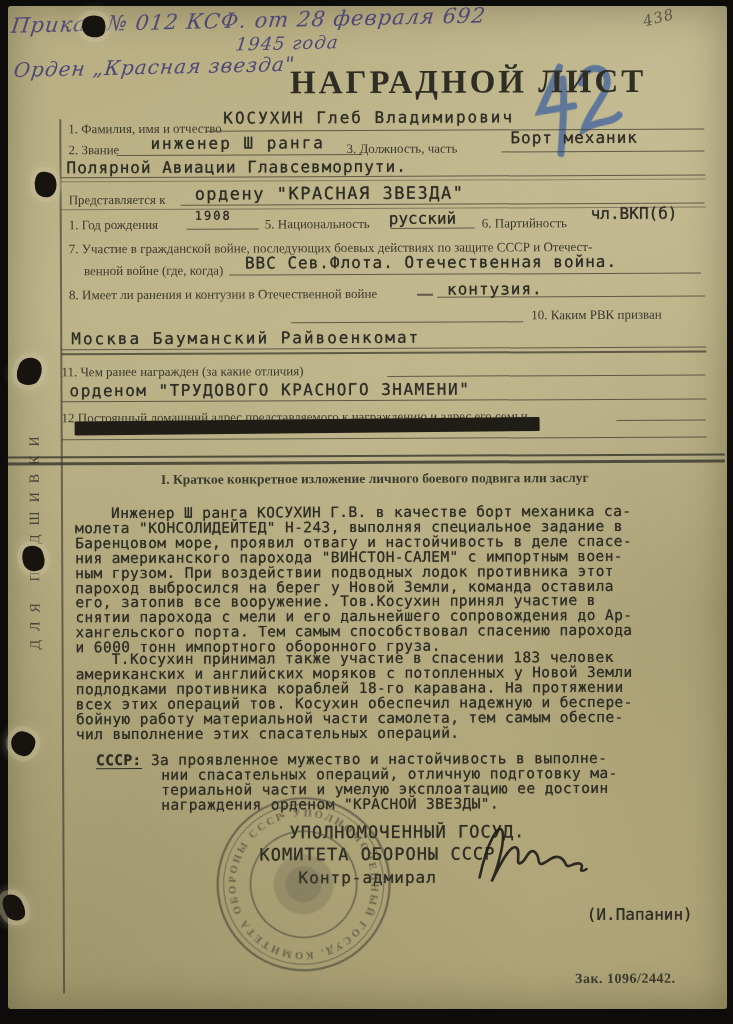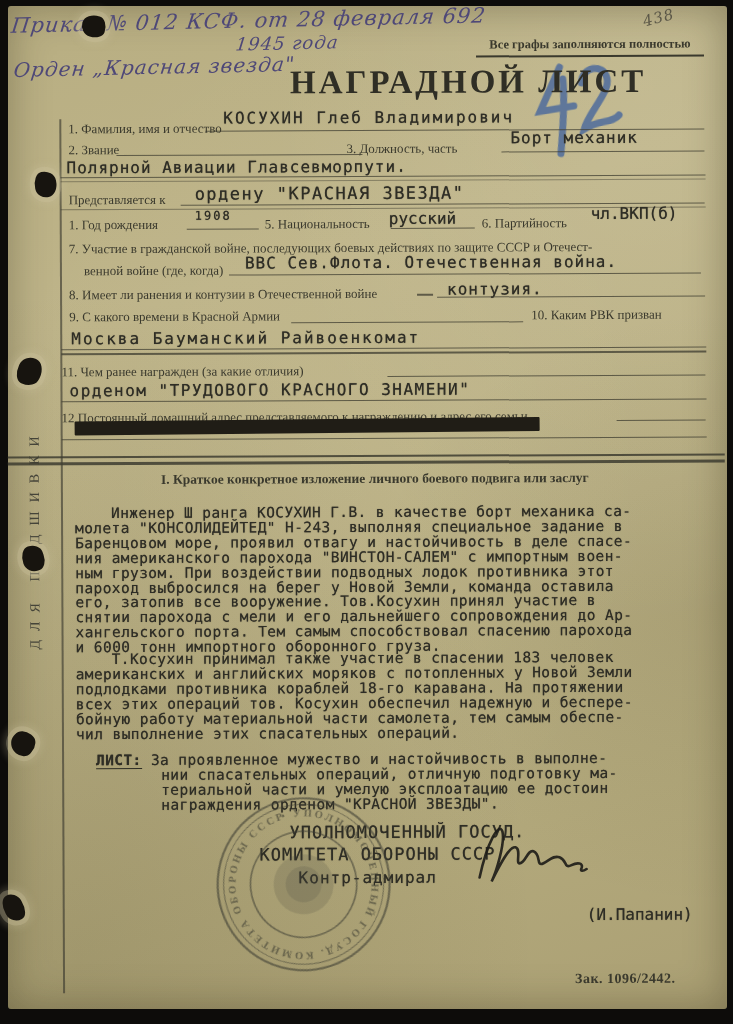--- a/index.html
+++ b/index.html
@@ -44,38 +44,38 @@
     <div class="hw" style="left:645px;top:10px;font-size:15px;color:rgba(70,68,58,.8);transform:rotate(-14deg);">438</div>
 
     <svg style="position:absolute;left:528px;top:55px;filter:blur(.5px);transform:rotate(-6deg);" width="130" height="110" viewBox="0 0 130 110">
       <g stroke="#3a5e9e" stroke-width="7" fill="none" stroke-linecap="round" opacity=".72">
         <path d="M38 10 L14 52 L48 50"></path>
         <path d="M40 22 C40 45 34 75 30 96"></path>
         <path d="M58 28 C60 12 82 10 84 26 C86 40 62 58 56 74 C72 66 84 72 92 64"></path>
       </g>
     </svg>
 
-    <div class="lab b" style="left:478px;top:38px;width:228px;text-align:center;font-size:12.5px;border-bottom:2px solid #3a392d;padding-bottom:3px;">Все графы заполняются полностью</div>
     <div class="lab b" style="left:265px;top:64px;width:410px;text-align:center;font-size:33px;letter-spacing:3px;color:#2f2e25;">НАГРАДНОЙ ЛИСТ</div>
 
     <div class="vline" style="left:61px;top:118px;height:874px;"></div>
     <div class="lab" style="left:-130px;top:529px;width:330px;text-align:center;letter-spacing:9px;font-size:14px;color:#454439;transform:rotate(-90deg);">ДЛЯ ПОДШИВКИ</div>
 
     <div class="blot" style="left:84px;top:14px;width:24px;height:22px;border-radius:62% 40% 55% 48%/50% 62% 40% 52%;transform:rotate(18deg);"></div>
     <div class="blot" style="left:36px;top:170px;width:22px;height:26px;border-radius:45% 60% 50% 55%/60% 45% 58% 42%;transform:rotate(-12deg);"></div>
     <div class="blot" style="left:18px;top:356px;width:24px;height:28px;border-radius:55% 48% 62% 40%/48% 58% 42% 60%;transform:rotate(25deg);"></div>
     <div class="blot" style="left:22px;top:544px;width:22px;height:26px;border-radius:50% 60% 45% 58%/62% 42% 55% 48%;transform:rotate(-20deg);"></div>
     <div class="blot" style="left:10px;top:730px;width:24px;height:24px;border-radius:58% 44% 52% 60%/46% 60% 44% 56%;transform:rotate(40deg);"></div>
     <div class="blot" style="left:2px;top:892px;width:20px;height:28px;border-radius:48% 58% 42% 60%/58% 46% 60% 44%;transform:rotate(-30deg);"></div>
 
     <div class="lab" style="left:70px;top:120px;">1. Фамилия, имя и отчество</div>
     <div class="tw" style="left:225px;top:108px;letter-spacing:2px;">КОСУХИН Глеб Владимирович</div>
     <div class="hl" style="left:207px;top:130px;width:499px;"></div>
 
     <div class="lab" style="left:70px;top:141px;">2. Звание</div>
+    <div class="tw" style="left:152px;top:133px;letter-spacing:2px;">инженер Ш ранга</div>
     <div class="lab" style="left:348px;top:141px;">3. Должность, часть</div>
     <div class="tw" style="left:512px;top:129px;letter-spacing:1px;">Борт механик</div>
     <div class="hl" style="left:118px;top:154px;width:246px;"></div>
     <div class="hl" style="left:503px;top:152px;width:203px;"></div>
     <div class="tw" style="left:68px;top:157px;letter-spacing:1px;">Полярной Авиации Главсевморпути.</div>
     <div class="hl" style="left:62px;top:176px;width:645px;"></div>
     <div class="hl" style="left:62px;top:180px;width:645px;opacity:.45;"></div>
 
     <div class="lab" style="left:70px;top:191px;">Представляется к</div>
     <div class="tw" style="left:196px;top:183px;font-size:17px;letter-spacing:1.5px;">ордену "КРАСНАЯ ЗВЕЗДА"</div>
@@ -94,21 +94,20 @@
     <div class="lab" style="left:70px;top:240px;">7. Участие в гражданской войне, последующих боевых действиях по защите СССР и Отечест-</div>
     <div class="lab" style="left:85px;top:262px;">венной войне (где, когда)</div>
     <div class="tw" style="left:246px;top:253px;letter-spacing:1px;">ВВС Сев.Флота. Отечественная война.</div>
     <div class="hl" style="left:230px;top:274px;width:472px;"></div>
 
     <div class="lab" style="left:70px;top:286px;">8. Имеет ли ранения и контузии в Отечественной войне</div>
     <div class="hl" style="left:418px;top:294px;width:16px;height:1.6px;"></div>
     <div class="tw" style="left:448px;top:280px;letter-spacing:1px;">контузия.</div>
     <div class="hl" style="left:438px;top:297px;width:268px;"></div>
 
-    <div class="lab" style="left:70px;top:308px;">9. С какого времени в Красной Армии</div>
     <div class="lab" style="left:532px;top:308px;">10. Каким РВК призван</div>
     <div class="hl" style="left:292px;top:322px;width:232px;"></div>
     <div class="tw" style="left:72px;top:328px;letter-spacing:2px;">Москва Бауманский Райвоенкомат</div>
     <div class="hl" style="left:62px;top:348px;width:645px;"></div>
     <div class="hl" style="left:62px;top:352px;width:645px;height:2px;"></div>
 
     <div class="lab" style="left:62px;top:363px;">11.  Чем ранее награжден (за какие отличия)</div>
     <div class="hl" style="left:388px;top:376px;width:318px;"></div>
     <div class="tw" style="left:70px;top:380px;letter-spacing:1.5px;">орденом "ТРУДОВОГО КРАСНОГО ЗНАМЕНИ"</div>
     <div class="hl" style="left:62px;top:400px;width:645px;"></div>
@@ -138,21 +137,21 @@
     <div class="para indent" style="left:75px;top:651px;">
         <div class="tline">Т.Косухин принимал также участие в спасении 183 человек</div>
         <div class="tline">американских и английских моряков с потопленных у Новой Земли</div>
         <div class="tline">подлодками противника кораблей 18-го каравана. На протяжении</div>
         <div class="tline">всех этих операций тов. Косухин обеспечил надежную и беспере-</div>
         <div class="tline">бойную работу материальной части самолета, тем самым обеспе-</div>
         <div class="tline">чил выполнение этих спасательных операций.</div>
       </div>
 
     <div class="para" style="left:95px;top:752px;">
-      <span style="font-weight:bold;border-bottom:1.6px solid #2e2d25;">ЛИСТ:</span>
+      <span style="font-weight:bold;border-bottom:1.6px solid #2e2d25;">СССР:</span>
       <span> </span>
       <span>За проявленное мужество и настойчивость в выполне-</span>
     </div>
     <div class="para" style="left:160px;top:767px;">
         <div class="tline">нии спасательных операций, отличную подготовку ма-</div>
         <div class="tline">териальной части и умелую эксплоатацию ее достоин</div>
         <div class="tline">награждения орденом "КРАСНОЙ ЗВЕЗДЫ".</div>
       </div>
 
     <div class="tw" style="left:288px;top:822px;font-size:17px;letter-spacing:1px;">УПОЛНОМОЧЕННЫЙ ГОСУД.</div>

